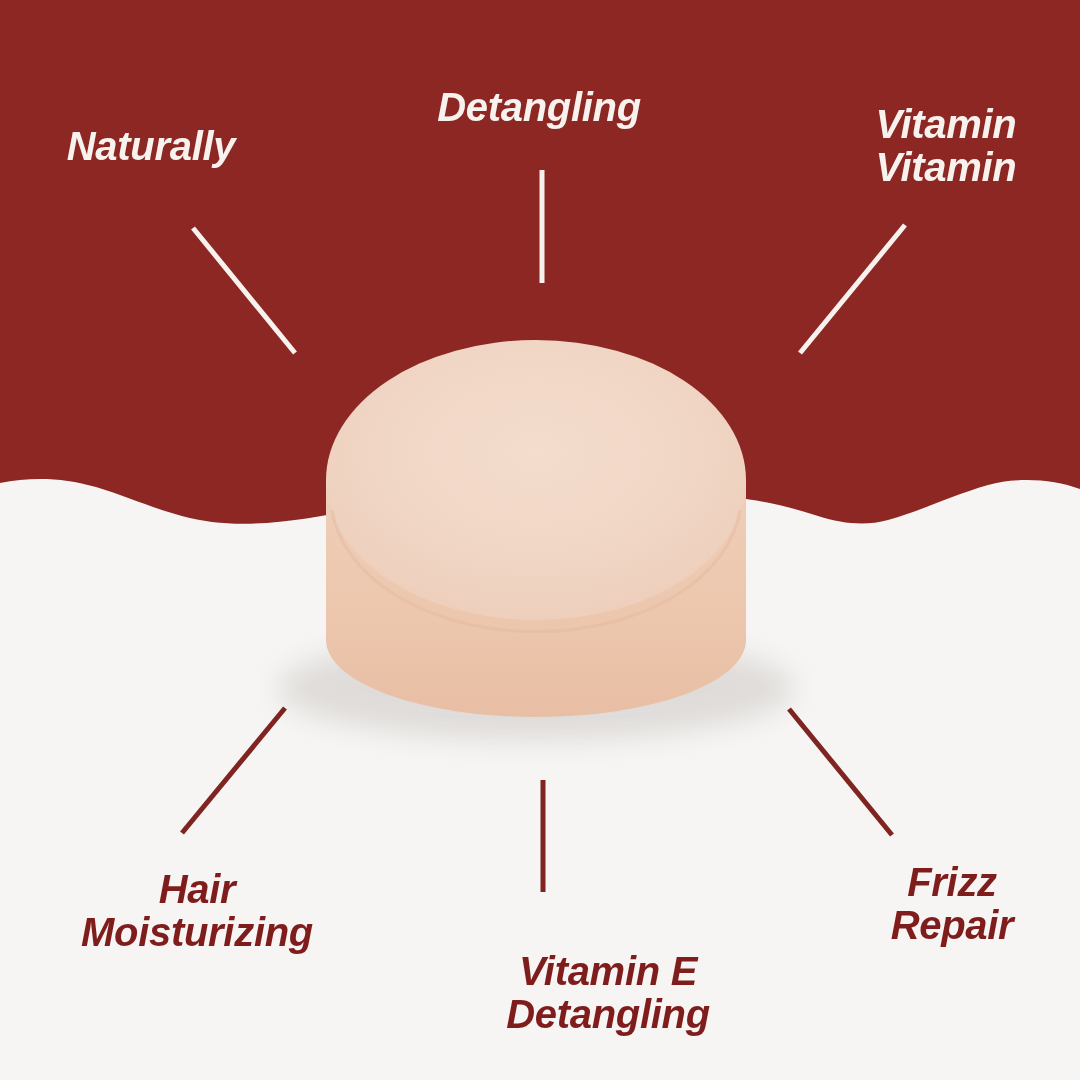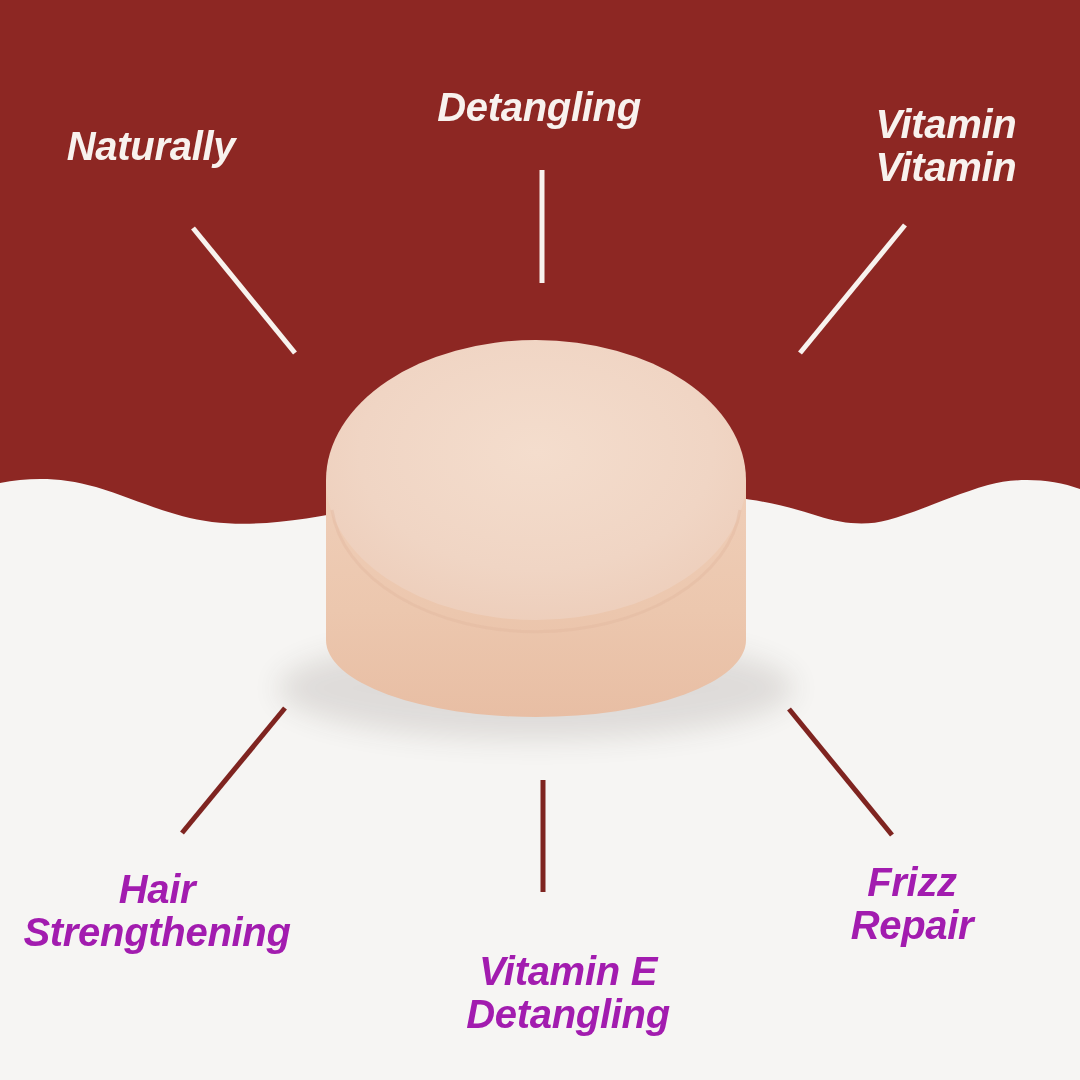--- a/index.html
+++ b/index.html
@@ -18,21 +18,21 @@
     transform: translate(-50%, -50%);
     text-align: center;
     font-weight: 700;
     font-size: 40px;
     line-height: 1.07;
     letter-spacing: -0.3px;
     white-space: nowrap;
   }
   .label span { display: block; }
   .label.light { color: #f8f2ee; }
-  .label.dark  { color: #a21caf; }
+  .label.dark  { color: #7f1d1d; margin-left: 40px; }
 </style>
 </head>
 <body>
 
 <div id="stage">
 
   <svg id="scene" viewBox="0 0 1080 1080" width="1080" height="1080" xmlns="http://www.w3.org/2000/svg">
     <defs>
       <radialGradient id="topFaceGrad" cx="50%" cy="40%" r="70%">
         <stop offset="0%" stop-color="#f4ddcd"></stop>
@@ -91,21 +91,21 @@
     <span></span>
   </div>
 
   <div class="label light" style="left:946px; top:146px;">
     <span>Vitamin</span>
     <span>Vitamin</span>
   </div>
 
   <div class="label dark" style="left:157px; top:911px;">
     <span>Hair</span>
-    <span>Strengthening</span>
+    <span>Moisturizing</span>
   </div>
 
   <div class="label dark" style="left:568px; top:993px;">
     <span>Vitamin E</span>
     <span>Detangling</span>
   </div>
 
   <div class="label dark" style="left:912px; top:904px;">
     <span>Frizz</span>
     <span>Repair</span>

